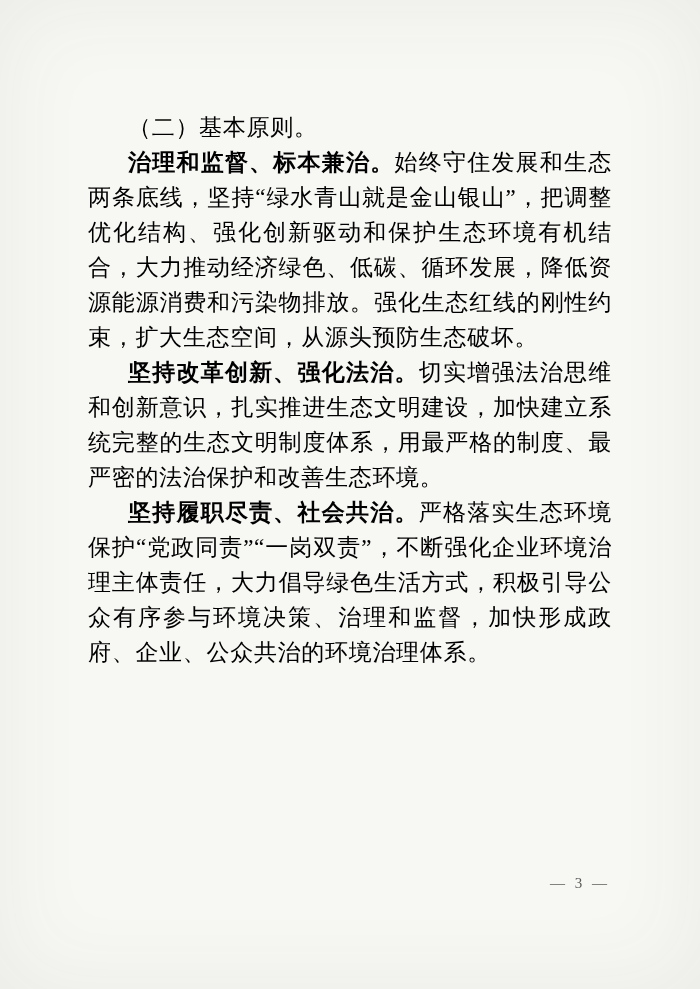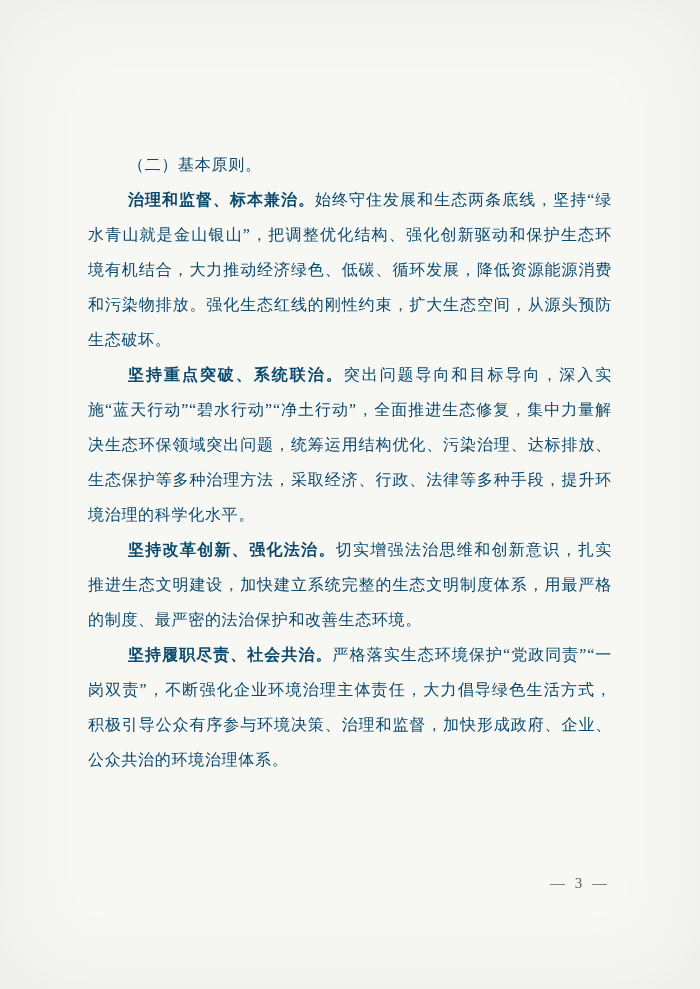--- a/index.html
+++ b/index.html
@@ -16,27 +16,26 @@
     height: 989px;
     background: #f7f7f4;
     box-shadow: inset 0 0 90px rgba(70, 70, 60, 0.07);
     overflow: hidden;
   }
   .content {
     position: absolute;
     left: 88px;
     top: 110px;
     width: 524px;
-    font-size: 16px;
+    font-size: 23px;
     line-height: 35px;
     letter-spacing: 0.7px;
-    color: #0c4a6e;
+    color: #000000;
     text-align: justify;
     text-justify: inter-character;
-    margin-top: 37px;
   }
   .content p {
     margin: 0;
     text-indent: 40px;
     word-break: break-all;
   }
   .heading {
     font-weight: normal;
   }
   .lead {
@@ -59,21 +58,20 @@
 <body>
 
 <div class="page">
   <div class="content">
 
     <p class="heading">（二）基本原则。</p>
 
 
     <p class="para"><span class="lead">治理和监督、标本兼治。</span><span>始终守住发展和生态两条底线，坚持“绿水青山就是金山银山”，把调整优化结构、强化创新驱动和保护生态环境有机结合，大力推动经济绿色、低碳、循环发展，降低资源能源消费和污染物排放。强化生态红线的刚性约束，扩大生态空间，从源头预防生态破坏。</span></p>
 
-    <p class="para"><span class="lead">坚持重点突破、系统联治。</span><span>突出问题导向和目标导向，深入实施“蓝天行动”“碧水行动”“净土行动”，全面推进生态修复，集中力量解决生态环保领域突出问题，统筹运用结构优化、污染治理、达标排放、生态保护等多种治理方法，采取经济、行政、法律等多种手段，提升环境治理的科学化水平。</span></p>
 
     <p class="para"><span class="lead">坚持改革创新、强化法治。</span><span>切实增强法治思维和创新意识，扎实推进生态文明建设，加快建立系统完整的生态文明制度体系，用最严格的制度、最严密的法治保护和改善生态环境。</span></p>
 
     <p class="para"><span class="lead">坚持履职尽责、社会共治。</span><span>严格落实生态环境保护“党政同责”“一岗双责”，不断强化企业环境治理主体责任，大力倡导绿色生活方式，积极引导公众有序参与环境决策、治理和监督，加快形成政府、企业、公众共治的环境治理体系。</span></p>
 
   </div>
 
   <div class="page-footer">— 3 —</div>
 </div>
 

